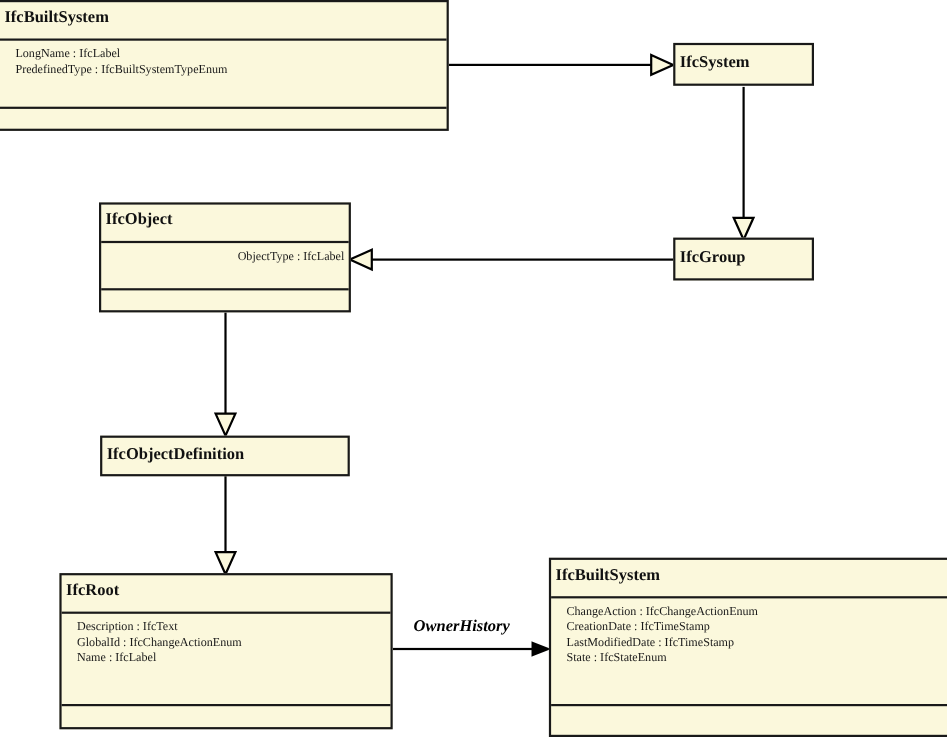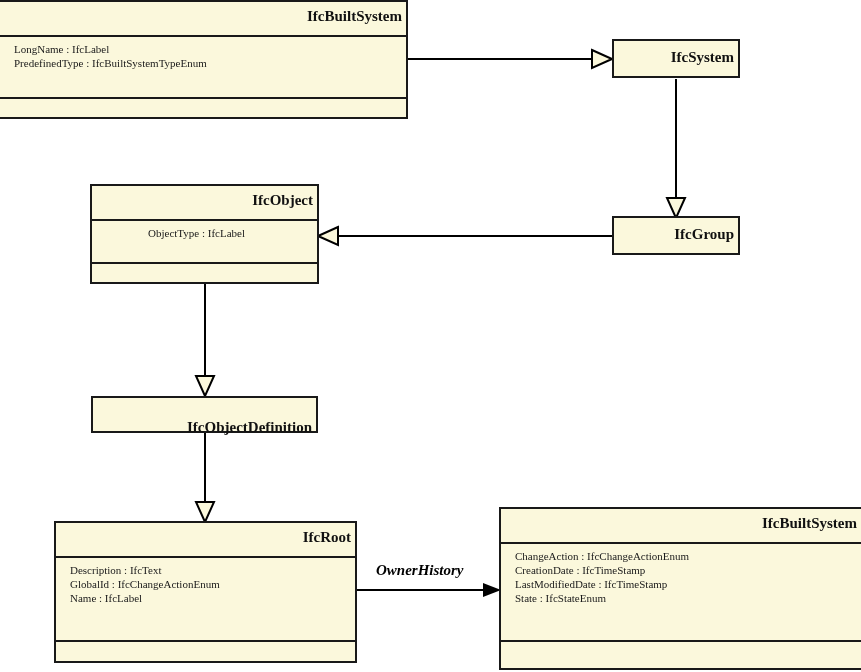--- a/index.html
+++ b/index.html
@@ -16,21 +16,21 @@
     font-family: "Liberation Serif", "DejaVu Serif", serif;
   }
   .uml-class {
     position: absolute;
     background: #fbf8dc;
     border: 2px solid #191919;
     box-sizing: border-box;
     z-index: 3;
   }
   .uml-title {
-    text-align: right;
+    text-align: left;
     font-weight: bold;
     font-size: 15px;
     color: #111111;
     padding: 6px 4px 6px 4px;
     box-sizing: border-box;
     line-height: 1.1;
   }
   .uml-divider {
     height: 0;
     border-top: 2px solid #191919;
@@ -130,33 +130,33 @@
     <div class="uml-ops"></div>
   </div>
 
   <div class="uml-class" style="left:612px; top:39px; width:128px; height:39px;">
     <div class="uml-title" style="height:35px; padding-top:8px;">IfcSystem</div>
   </div>
 
   <div class="uml-class" style="left:90px; top:184px; width:229px; height:100px;">
     <div class="uml-title" style="height:33px;">IfcObject</div>
     <div class="uml-divider"></div>
-    <div class="uml-attrs" style="height:41px; text-align:center; padding-left:0; padding-right:16px;">
+    <div class="uml-attrs" style="height:41px; text-align:right; padding-left:0; padding-right:4px;">
       <div class="uml-attr">ObjectType : IfcLabel</div>
     </div>
     <div class="uml-divider"></div>
     <div class="uml-ops"></div>
   </div>
 
   <div class="uml-class" style="left:612px; top:216px; width:128px; height:39px;">
     <div class="uml-title" style="height:35px; padding-top:8px;">IfcGroup</div>
   </div>
 
   <div class="uml-class" style="left:91px; top:396px; width:227px; height:37px;">
-    <div class="uml-title" style="height:33px; padding-top:7px;margin-top:14px;">IfcObjectDefinition</div>
+    <div class="uml-title" style="height:33px; padding-top:7px;">IfcObjectDefinition</div>
   </div>
 
   <div class="uml-class" style="left:54px; top:521px; width:303px; height:142px;">
     <div class="uml-title" style="height:33px;">IfcRoot</div>
     <div class="uml-divider"></div>
     <div class="uml-attrs" style="height:82px;">
       <div class="uml-attr">Description : IfcText</div>
       <div class="uml-attr">GlobalId : IfcChangeActionEnum</div>
       <div class="uml-attr">Name : IfcLabel</div>
     </div>

